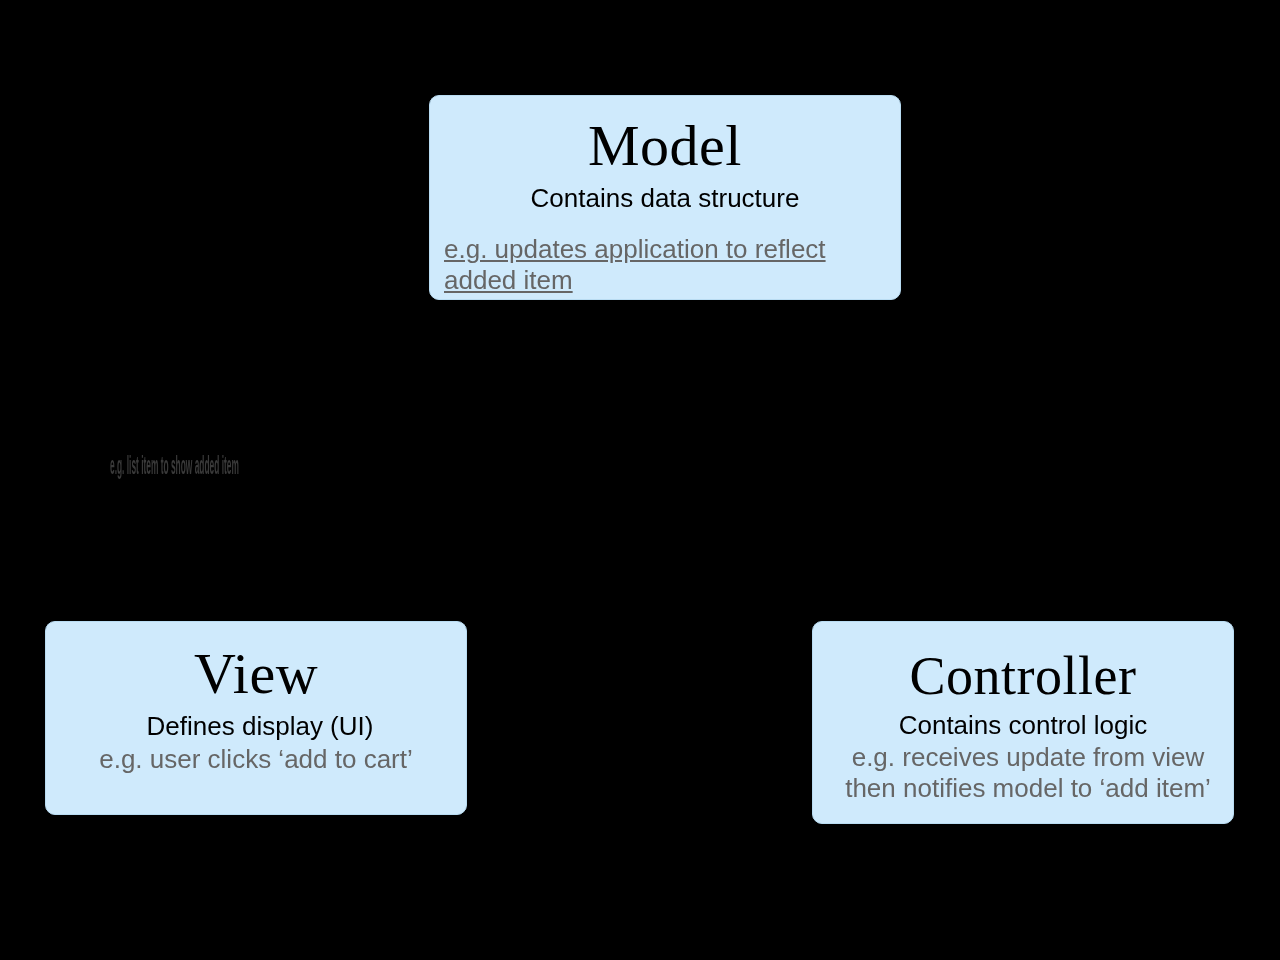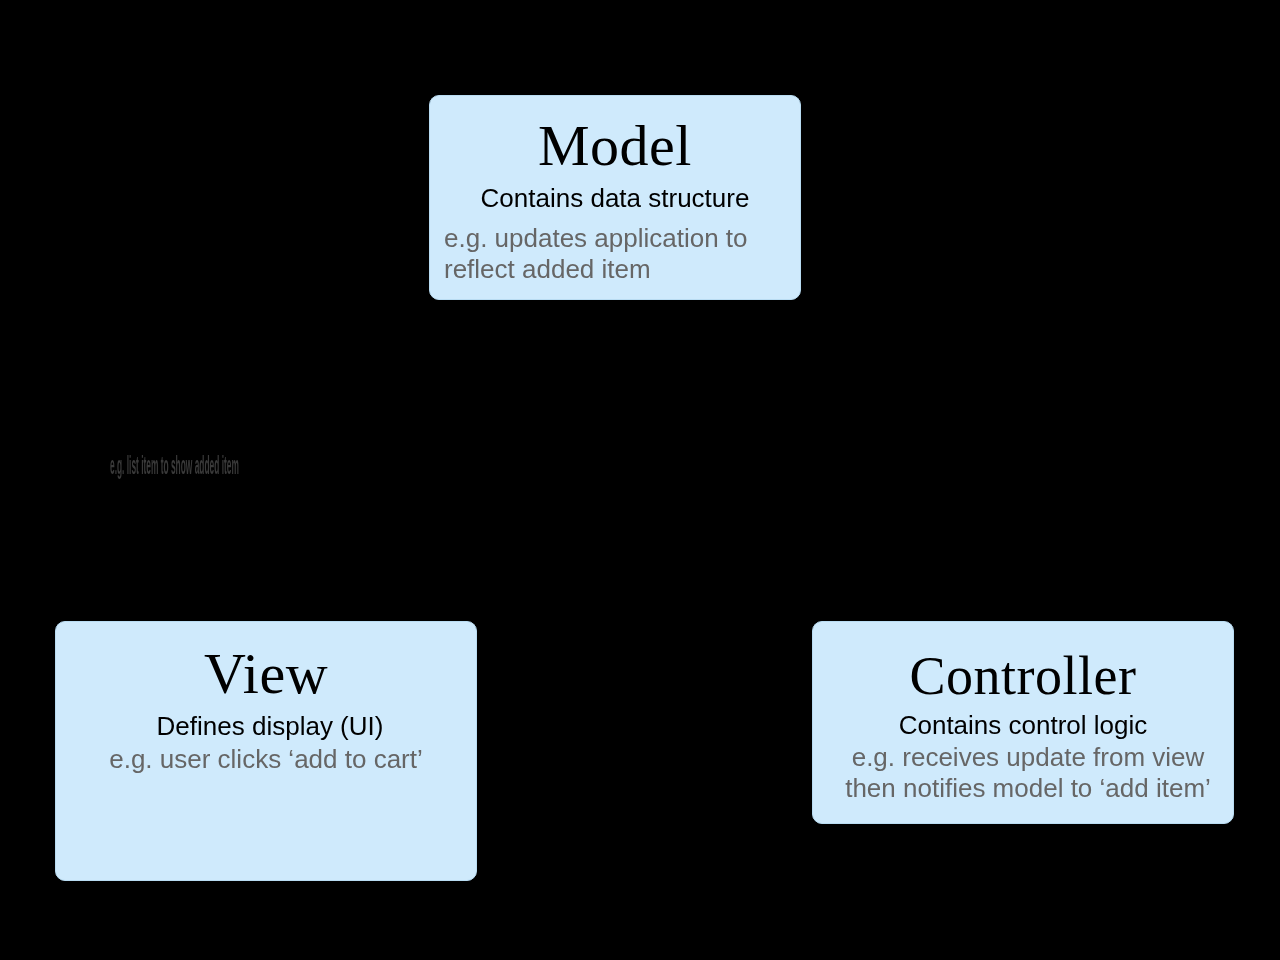--- a/index.html
+++ b/index.html
@@ -42,44 +42,45 @@
   .node-example {
     font-family: "Liberation Sans", sans-serif;
     color: #666666;
     line-height: 1.18;
   }
 
   
   #node-model {
     left: 429px;
     top: 95px;
-    width: 372px;
+    width: 472px;
     height: 205px;
   }
   #node-model .node-title {
     font-size: 58px;
     margin-top: 21px;
   }
   #node-model .node-subtitle {
     font-size: 26px;
     margin-top: 10px;
   }
   #node-model .node-example {
     font-size: 26px;
-    margin-top: 11px;
+    margin-top: 22px;
     text-align: left;
     padding: 0 12px 0 14px;
+    text-decoration: underline;
   }
 
   
   #node-view {
-    left: 55px;
+    left: 45px;
     top: 621px;
     width: 422px;
-    height: 260px;
+    height: 194px;
   }
   #node-view .node-title {
     font-size: 58px;
     margin-top: 23px;
   }
   #node-view .node-subtitle {
     font-size: 26px;
     margin-top: 10px;
     padding-left: 8px;
   }

